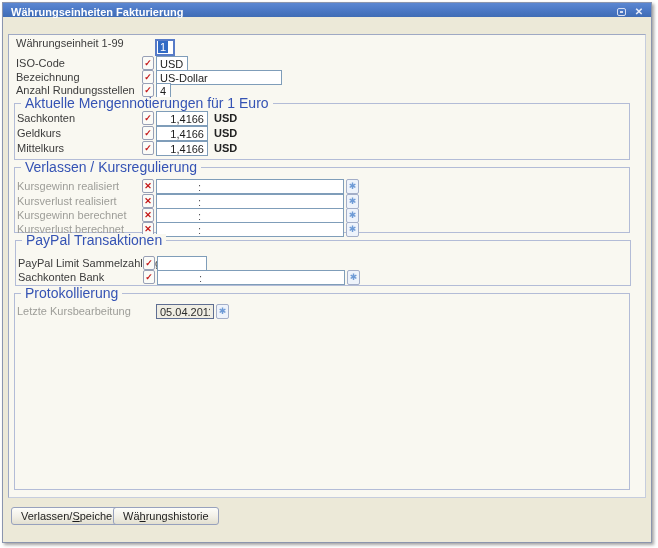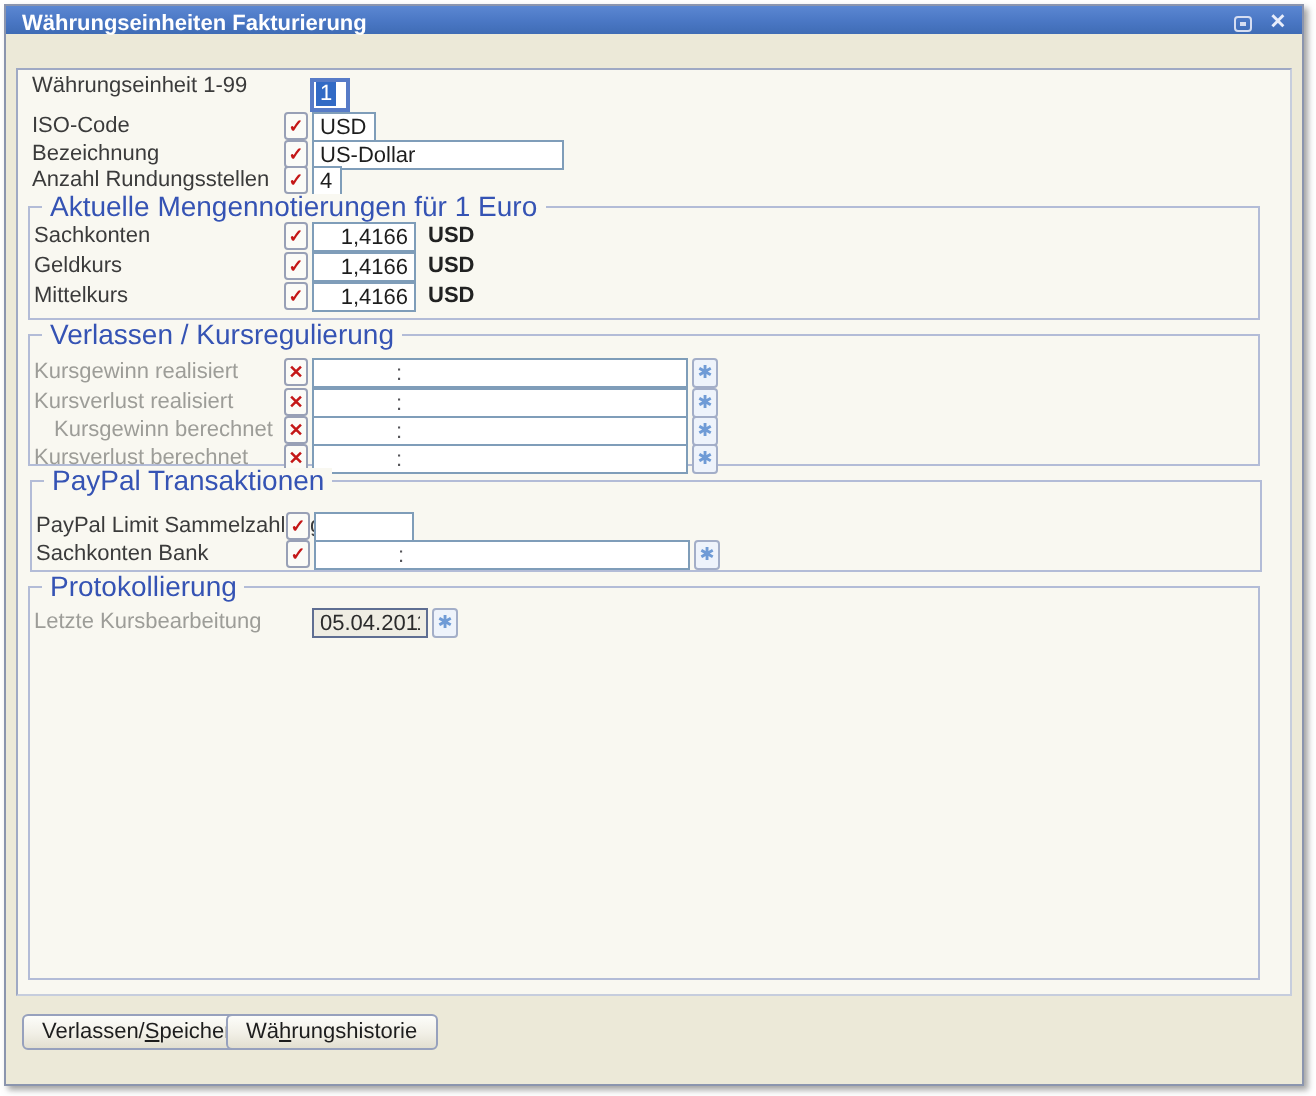--- a/index.html
+++ b/index.html
@@ -119,21 +119,21 @@
       <span class="lbl dim" style="left:2px;top:12px">Kursgewinn realisiert</span>
       <button class="chk" style="left:127px;top:11px">✕</button>
       <input class="fld colon" style="left: 141px; top: 11px; width: 188px;" value=":">
       <button class="lookup-btn" style="left:331px;top:11px">✱</button>
 
       <span class="lbl dim" style="left:2px;top:27px">Kursverlust realisiert</span>
       <button class="chk" style="left:127px;top:26px">✕</button>
       <input class="fld colon" style="left: 141px; top: 26px; width: 188px;" value=":">
       <button class="lookup-btn" style="left:331px;top:26px">✱</button>
 
-      <span class="lbl dim" style="left:12px;top:41px">Kursgewinn berechnet</span>
+      <span class="lbl dim" style="left:2px;top:41px">Kursgewinn berechnet</span>
       <button class="chk" style="left:127px;top:40px">✕</button>
       <input class="fld colon" style="left: 141px; top: 40px; width: 188px;" value=":">
       <button class="lookup-btn" style="left:331px;top:40px">✱</button>
 
       <span class="lbl dim" style="left:2px;top:55px">Kursverlust berechnet</span>
       <button class="chk" style="left:127px;top:54px">✕</button>
       <input class="fld colon" style="left: 141px; top: 54px; width: 188px;" value=":">
       <button class="lookup-btn" style="left:331px;top:54px">✱</button>
     </div>
 

